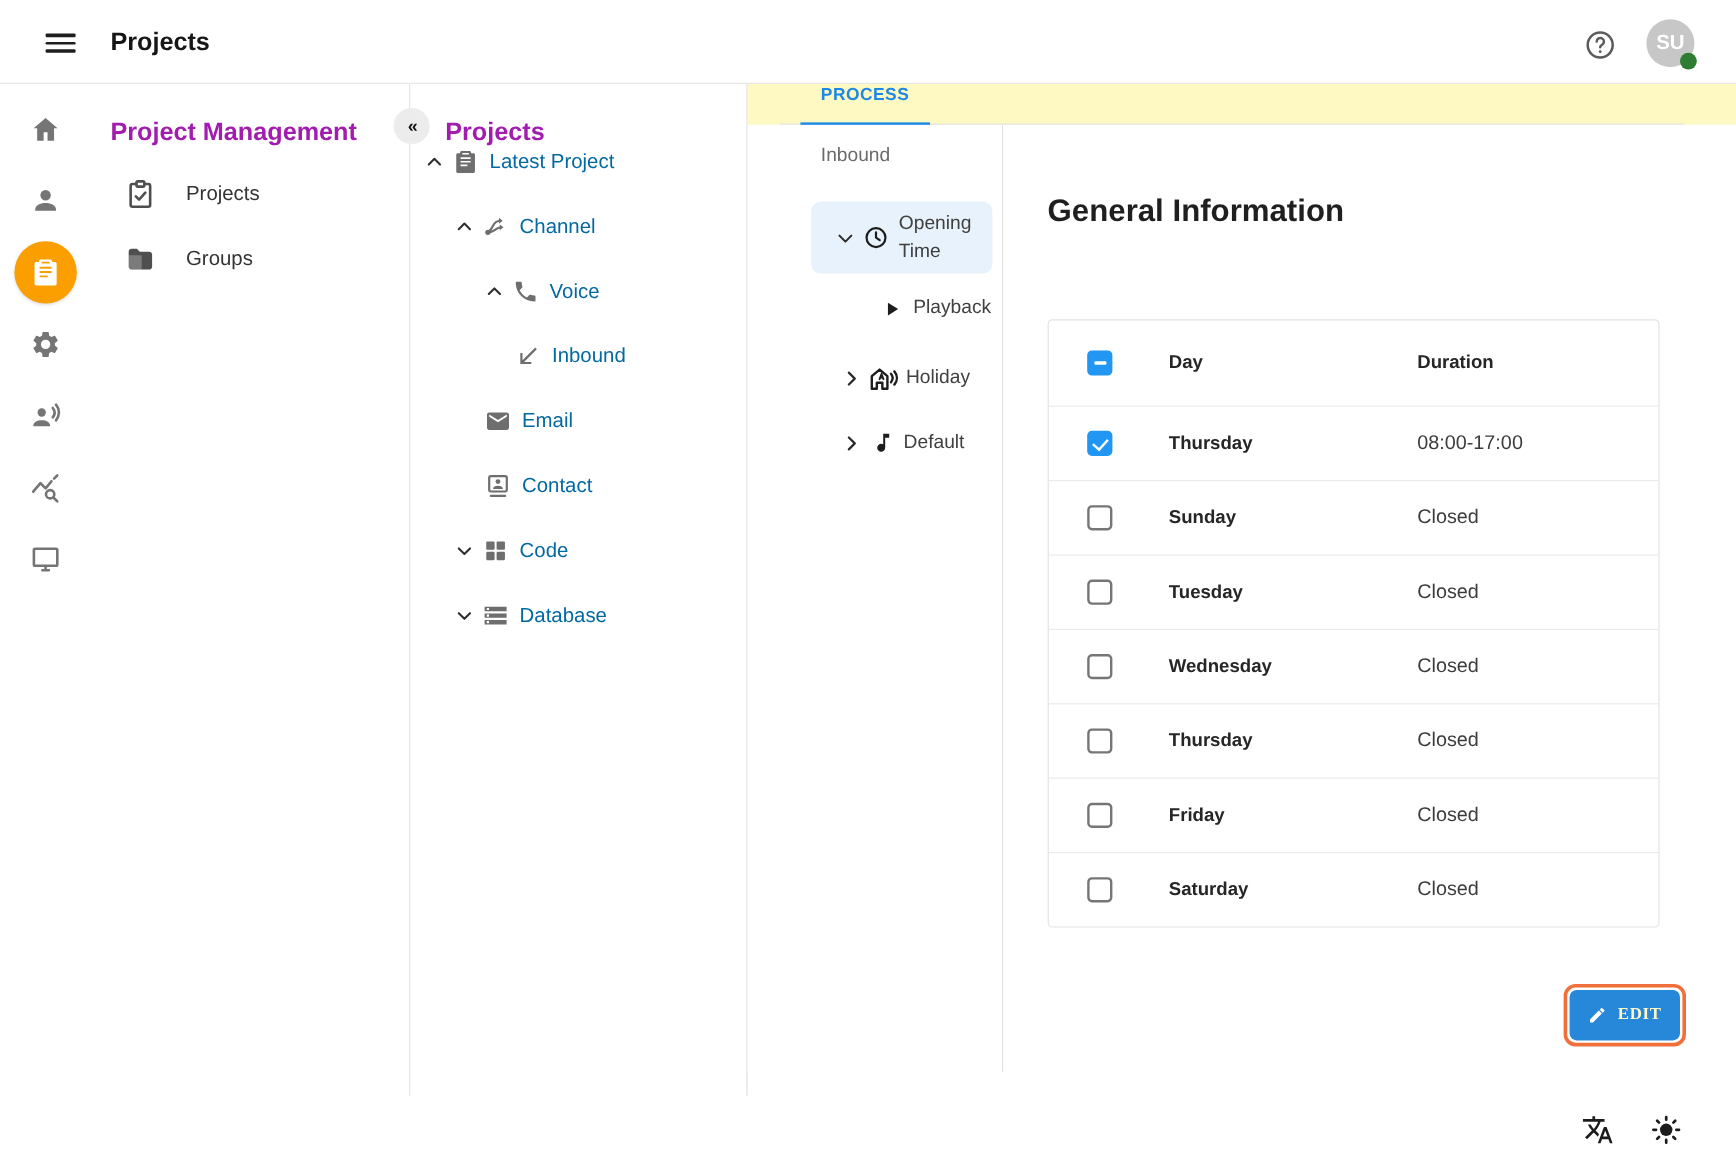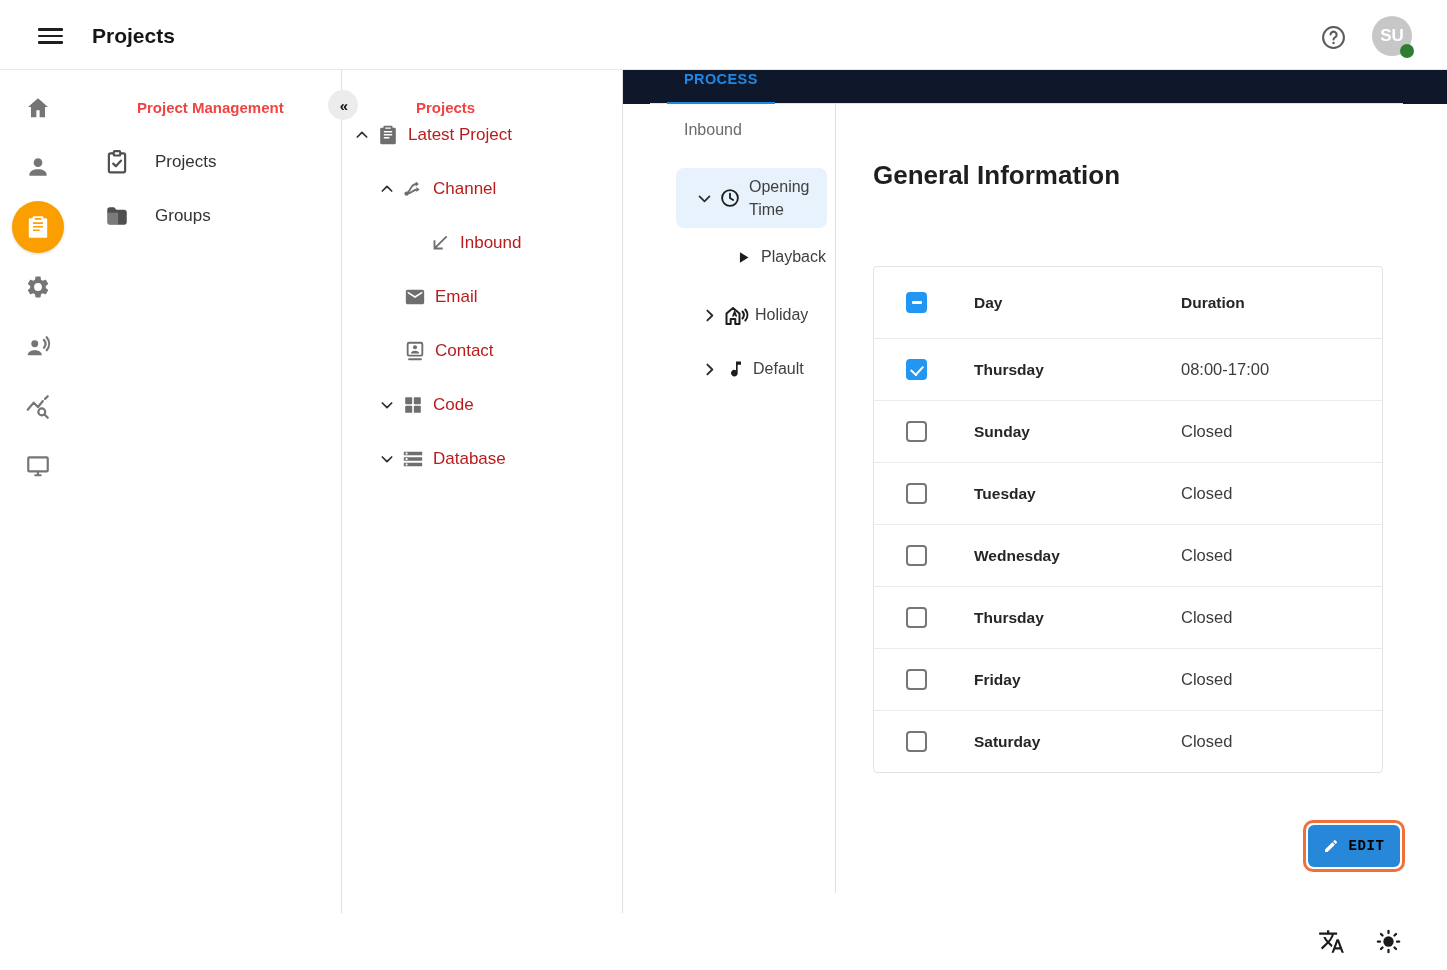--- a/index.html
+++ b/index.html
@@ -26,43 +26,43 @@
   .rail-item { position:absolute; left:0; width:75px; height:52px;
     display:flex; align-items:center; justify-content:center; cursor:pointer; color:#757575; }
   .rail-item svg { width:26px; height:26px; }
   .rail-item.active { color:#fff; }
   .rail-item.active .orb { width:52px; height:52px; border-radius:50%; background:#fb9e00;
     display:flex; align-items:center; justify-content:center; box-shadow:0 1px 3px rgba(0,0,0,.15); }
 
   
   .panel2 { position:absolute; left:75px; top:70px; width:267px; height:843px;
     border-right:1px solid #e0e0e0; background:#fff; }
-  .panel-header { position:absolute; left:17px; top:29px; font-size:15px; font-weight:700; color:#ef4444;margin-left:45px; }
+  .panel-header { position:absolute; left:17px; top:29px; font-size:21px; font-weight:700; color:#a21caf; }
   .p2-item { position:absolute; left:0; width:100%; height:54px; display:flex; align-items:center; cursor:pointer; }
   .p2-item .icn { position:absolute; left:29px; width:26px; height:26px; color:#4f4f4f; }
   .p2-item .lbl { position:absolute; left:80px; font-size:17px; color:#333; }
 
   
   .collapse-btn { position:absolute; left:328px; top:90px; width:30px; height:30px; border-radius:50%;
     background:#ececec; z-index:6; display:flex; align-items:center; justify-content:center;
     font-size:15px; font-weight:700; color:#111; cursor:pointer; letter-spacing:-2px; }
 
   
   .panel3 { position:absolute; left:342px; top:70px; width:281px; height:843px;
     border-right:1px solid #e0e0e0; background:#fff; }
   .panel3 .panel-header { left:29px; }
   .tree { position:absolute; left:0; top:38px; width:100%; }
   .tree-row { position:relative; height:54px; display:flex; align-items:center; cursor:pointer; }
   .tree-row .chev { width:16px; height:16px; color:#2f2f2f; flex:0 0 16px; margin-right:7px; }
   .tree-row .ticn { width:22px; height:22px; color:#6e6e6e; flex:0 0 22px; margin-right:9px; }
-  .tree-row .tlbl { font-size:17px; color:#b91c1c; white-space:nowrap; }
+  .tree-row .tlbl { font-size:17px; color:#0369a1; white-space:nowrap; }
   .d0 { padding-left:12px; } .d1 { padding-left:37px; } .d2 { padding-left:62px; } .d3 { padding-left:87px; }
 
   
-  .tabbar { position:absolute; left:623px; top:70px; width:824px; height:34px; background:#0f172a; }
+  .tabbar { position:absolute; left:623px; top:70px; width:824px; height:34px; background:#fef9c3; }
   .tabbar .rule { position:absolute; left:27px; right:44px; bottom:0; height:1px; background:#e2e2e2; }
   .tab { position:absolute; left:44px; top:0; height:34px; padding:0 17px;
     display:flex; align-items:flex-start; cursor:pointer; }
   .tab .tab-lbl { font-size:14.5px; font-weight:700; letter-spacing:.4px; color:#1e88e5; margin-top:1px; }
   .tab .tab-underline { position:absolute; left:0; right:0; bottom:-1px; height:3.5px; background:#1e88e5; }
 
   
   .panel4 { position:absolute; left:623px; top:104px; width:213px; height:789px;
     border-right:1px solid #e0e0e0; background:#fff; }
   .p4-header { position:absolute; left:61px; top:17px; font-size:16px; color:#6b6b6b; }
@@ -100,21 +100,21 @@
   .col-day { position:absolute; left:100px; font-size:15.5px; }
   .col-dur { position:absolute; left:307px; font-size:16.5px; color:#3c3c3c; }
   .trow.head .col-day, .trow.head .col-dur { font-weight:700; color:#262626; font-size:15.5px; }
   .day-name { font-weight:600; color:#262626; }
 
   
   .edit-frame { position:absolute; left:1303px; top:820px; width:102px; height:52px;
     border:3px solid #f0703c; border-radius:10px; display:flex; align-items:center; justify-content:center;
     background:#fff; }
   .edit-btn { width:92px; height:42px; background:#2787d9; border:none; border-radius:6px;
-    color:#000000; font-family:Liberation Mono, monospace; font-size:14px; font-weight:700; letter-spacing:.6px;
+    color:#fef9c3; font-family:Liberation Serif, serif; font-size:14px; font-weight:700; letter-spacing:.6px;
     display:flex; align-items:center; justify-content:center; gap:9px; cursor:pointer; }
   .edit-btn svg { width:16px; height:16px; }
 
   
   .corner-icon { position:absolute; width:27px; height:27px; color:#1c1c1c; cursor:pointer; }
   .translate-pos { left:1318px; top:928px; }
   .sun-pos { left:1375px; top:928px; }
 
   svg { display:block; }
 </style>
@@ -244,20 +244,33 @@
         <span class="ticn">
             <svg viewBox="0 0 24 24" fill="none" stroke="currentColor" stroke-width="2">
               <circle cx="5" cy="17" r="2.4" fill="currentColor" stroke="none"></circle>
               <path d="M6.5 15.5C10 13 9.5 6.5 16 6.5M6.8 16.8c4 0 5.2-4.3 10.2-4.3" stroke-linecap="round"></path>
               <path d="M15 3.8l3.4 2.7-3.4 2.7zM15.8 9.8l3.4 2.7-3.4 2.7z" fill="currentColor" stroke="none"></path>
             </svg>
           </span>
         <span class="tlbl">Channel</span>
       </div>
 
+      <div class="tree-row d2">
+        <span class="chev">
+            <svg viewBox="0 0 24 24" fill="none" stroke="currentColor" stroke-width="2.6" stroke-linecap="round" stroke-linejoin="round">
+              <path d="M5 15l7-7 7 7"></path>
+            </svg>
+          </span>
+        <span class="ticn">
+            <svg viewBox="0 0 24 24" fill="currentColor">
+              <path d="M6.62 10.79c1.44 2.83 3.76 5.14 6.59 6.59l2.2-2.2c.27-.27.67-.36 1.02-.24 1.12.37 2.33.57 3.57.57.55 0 1 .45 1 1V20c0 .55-.45 1-1 1-9.39 0-17-7.61-17-17 0-.55.45-1 1-1h3.5c.55 0 1 .45 1 1 0 1.25.2 2.45.57 3.57.11.35.03.74-.25 1.02l-2.2 2.2z"></path>
+            </svg>
+          </span>
+        <span class="tlbl">Voice</span>
+      </div>
 
       <div class="tree-row d3">
         <span class="ticn">
             <svg viewBox="0 0 24 24" fill="currentColor">
               <path d="M20 5.41 18.59 4 7 15.59V9H5v10h10v-2H8.41z"></path>
             </svg>
           </span>
         <span class="tlbl">Inbound</span>
       </div>
 

